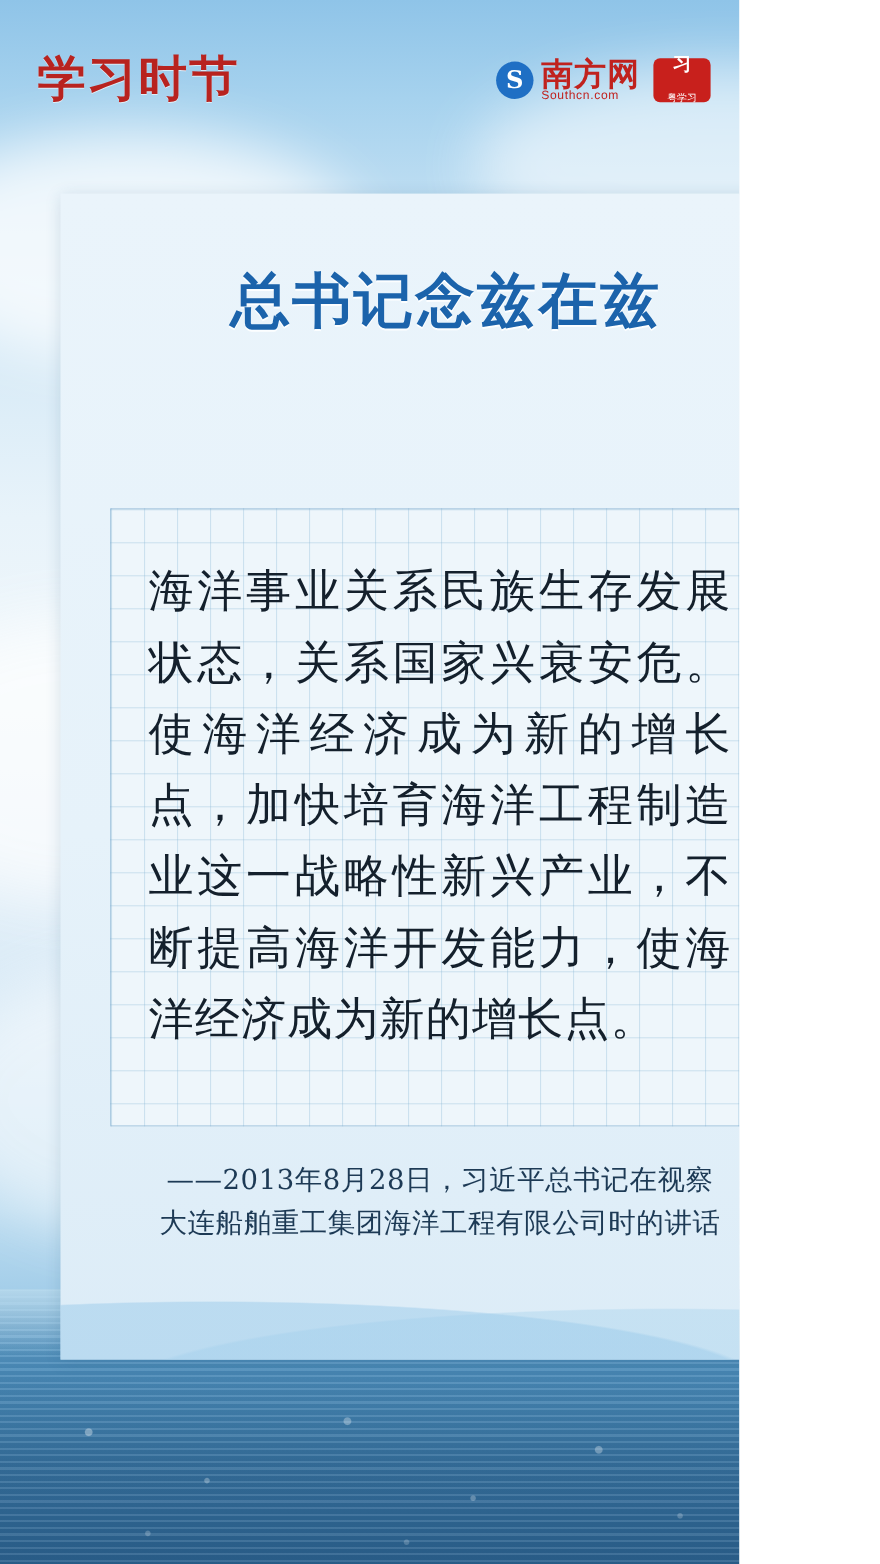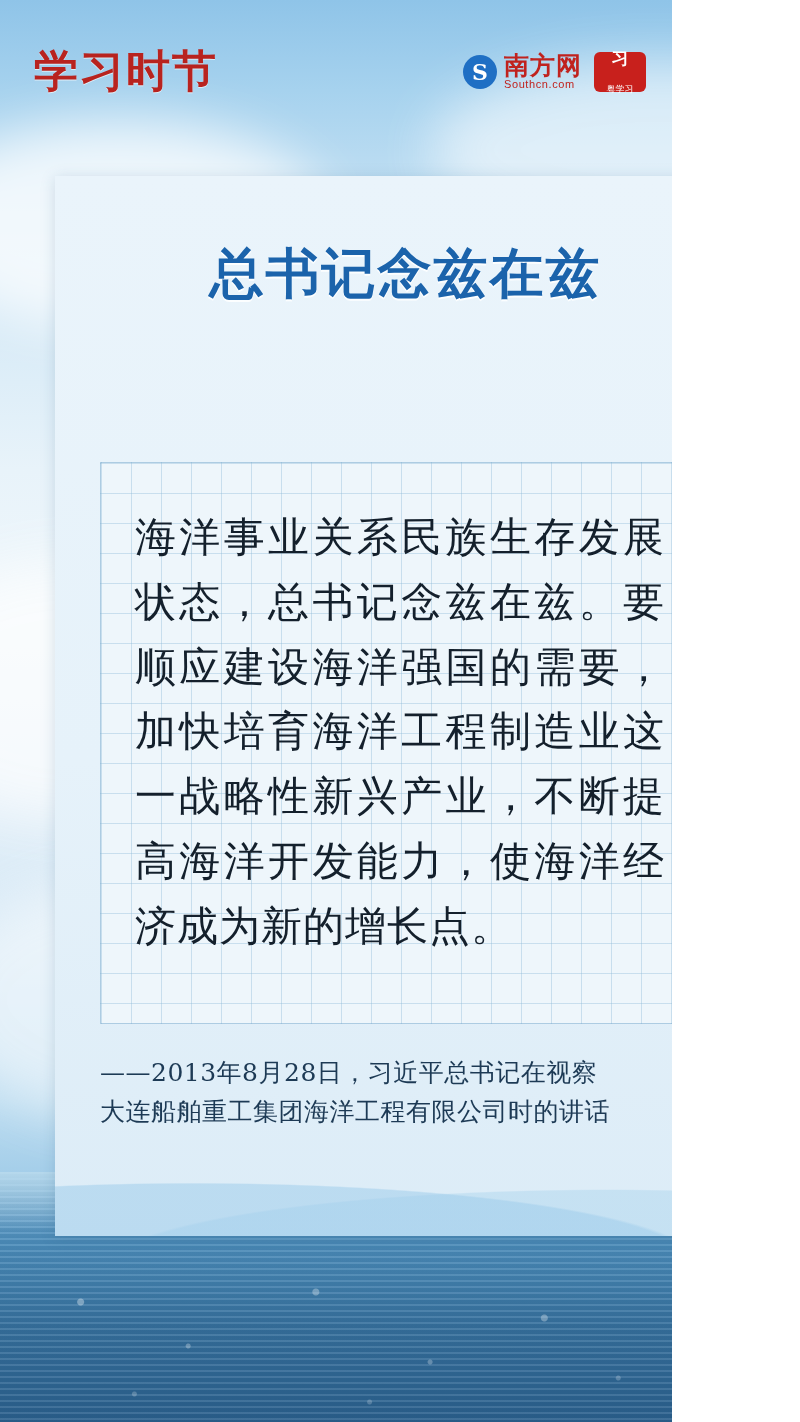--- a/index.html
+++ b/index.html
@@ -115,21 +115,21 @@
     border-radius: 50%;
     background: #1f6fc4;
     color: #fff;
     font-size: 22px;
     font-weight: bold;
     display: flex; align-items: center; justify-content: center;
     font-family: "DejaVu Serif", serif;
   }
   .southcn-text { line-height: 1.05; }
   .southcn-cn {
-    font-size: 25px;
+    font-size: 29px;
     font-weight: bold;
     color: #c0221e;
     letter-spacing: 1px;
     font-family: "DejaVu Sans", sans-serif;
   }
   .southcn-en {
     font-size: 11px;
     color: #c0221e;
     letter-spacing: .6px;
     font-family: "Liberation Sans", sans-serif;
@@ -205,21 +205,21 @@
     text-align: justify;
     text-justify: inter-ideograph;
     letter-spacing: 1px;
   }
 
   .source {
     position: absolute;
     left: 45px;
     top: 878px;
     width: 600px;
-    text-align: left;
+    text-align: center;
     font-family: "DejaVu Serif", serif;
     font-size: 25px;
     line-height: 1.55;
     color: #1d3a55;
     letter-spacing: .5px;
   }
   .source .ln { display: block; }
 </style>
 </head>
 <body>
@@ -257,21 +257,21 @@
   </div>
 
   <div class="card">
     <div class="card-wave"></div>
 
     <div class="title">
       <span class="line2">总书记念兹在兹</span>
     </div>
 
     <div class="quote-box">
-      <div class="quote-text">海洋事业关系民族生存发展状态，总书记念兹在兹。要顺应建设海洋强国的需要，加快培育海洋工程制造业这一战略性新兴产业，不断提高海洋开发能力，使海洋经济成为新的增长点。</div>
+      <div class="quote-text">海洋事业关系民族生存发展状态，关系国家兴衰安危。使海洋经济成为新的增长点，加快培育海洋工程制造业这一战略性新兴产业，不断提高海洋开发能力，使海洋经济成为新的增长点。</div>
     </div>
 
     <div class="source">
       <span class="ln">——2013年8月28日，习近平总书记在视察</span>
       <span class="ln">大连船舶重工集团海洋工程有限公司时的讲话</span>
     </div>
   </div>
 
 </div>
 

